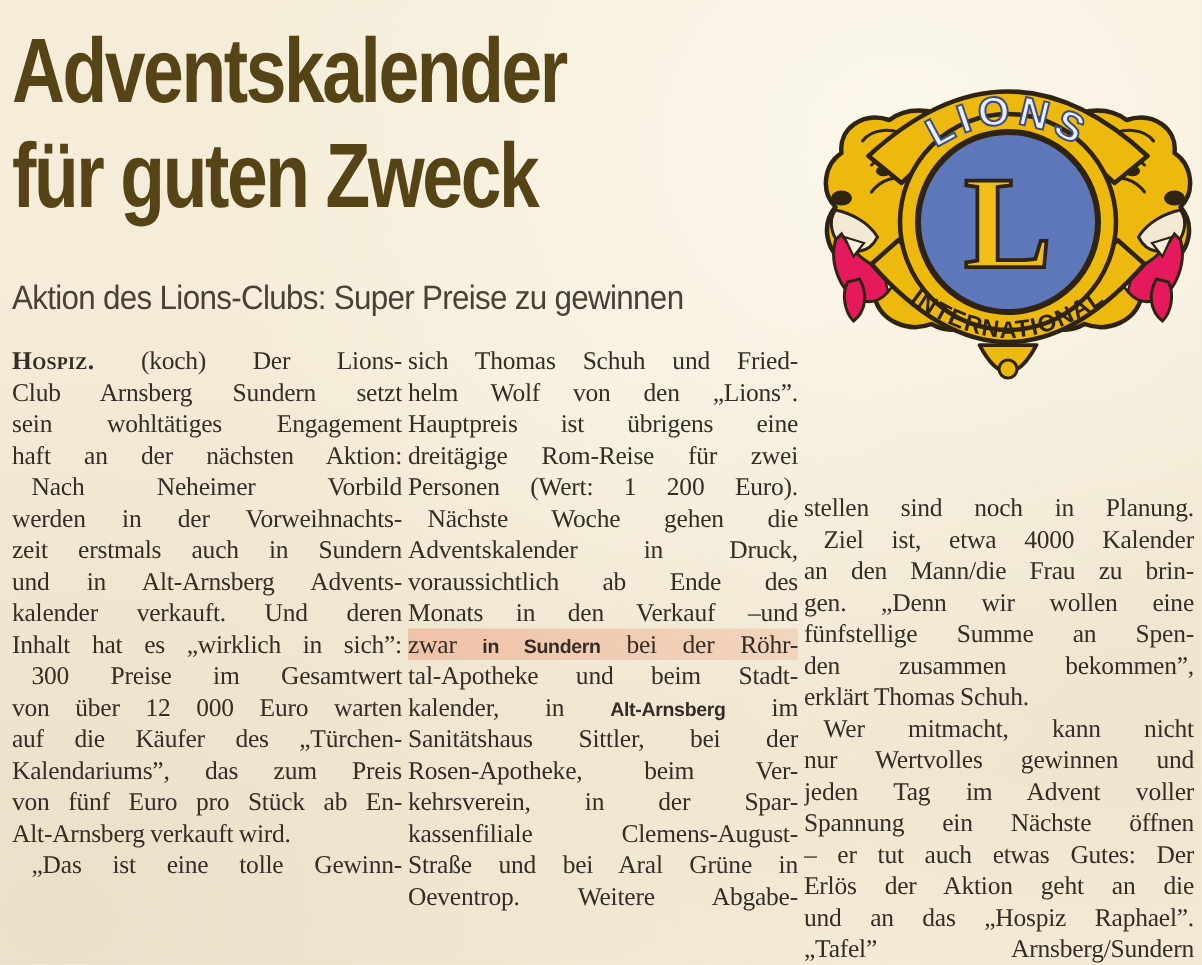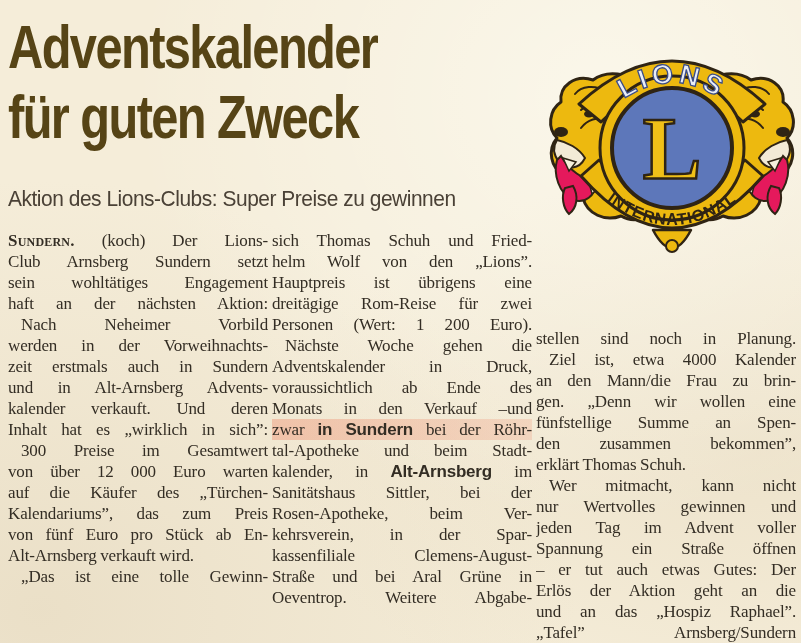--- a/index.html
+++ b/index.html
@@ -32,37 +32,37 @@
   #col2{left:272px;top:230px;}
   #col3{left:536px;top:316px;margin-top:12px;}
   .tline{
     text-align:justify;text-align-last:justify;
     height:21px;overflow:hidden;
   }
   .tline.ind{text-indent:13px;}
   .tline.nj{text-align-last:left;}
   .tline.hl{background:linear-gradient(90deg, rgba(238,148,118,.45), rgba(238,148,118,.25));}
   .sc{font-variant:small-caps;font-weight:bold;letter-spacing:.2px;}
-  .b{font-family:"Liberation Sans",sans-serif;font-weight:bold;font-size:17px;letter-spacing:-.2px;}
+  .b{font-family:"Liberation Sans",sans-serif;font-weight:bold;font-size:13px;letter-spacing:-.2px;}
   .logo{position:absolute;left:547px;top:8px;}
 </style>
 </head>
 <body>
 
 <div class="paper">
 
   <div class="headline">
     <div>Adventskalender</div>
     <div>für guten Zweck</div>
   </div>
 
   <div class="subhead">Aktion des Lions-Clubs: Super Preise zu gewinnen</div>
 
   <div class="col" id="col1">
-      <div class="tline"><span class="sc">Sundern.</span><span> (koch) Der Lions-</span></div>
+      <div class="tline"><span class="sc">Hospiz.</span><span> (koch) Der Lions-</span></div>
       <div class="tline"><span>Club Arnsberg Sundern setzt</span></div>
       <div class="tline"><span>sein wohltätiges Engagement</span></div>
       <div class="tline"><span>haft an der nächsten Aktion:</span></div>
       <div class="tline ind"><span>Nach Neheimer Vorbild</span></div>
       <div class="tline"><span>werden in der Vorweihnachts-</span></div>
       <div class="tline"><span>zeit erstmals auch in Sundern</span></div>
       <div class="tline"><span>und in Alt-Arnsberg Advents-</span></div>
       <div class="tline"><span>kalender verkauft. Und deren</span></div>
       <div class="tline"><span>Inhalt hat es „wirklich in sich”:</span></div>
       <div class="tline ind"><span>300 Preise im Gesamtwert</span></div>
@@ -97,21 +97,21 @@
       <div class="tline"><span>stellen sind noch in Planung.</span></div>
       <div class="tline ind"><span>Ziel ist, etwa 4000 Kalender</span></div>
       <div class="tline"><span>an den Mann/die Frau zu brin-</span></div>
       <div class="tline"><span>gen. „Denn wir wollen eine</span></div>
       <div class="tline"><span>fünfstellige Summe an Spen-</span></div>
       <div class="tline"><span>den zusammen bekommen”,</span></div>
       <div class="tline nj"><span>erklärt Thomas Schuh.</span></div>
       <div class="tline ind"><span>Wer mitmacht, kann nicht</span></div>
       <div class="tline"><span>nur Wertvolles gewinnen und</span></div>
       <div class="tline"><span>jeden Tag im Advent voller</span></div>
-      <div class="tline"><span>Spannung ein Straße öffnen</span></div>
+      <div class="tline"><span>Spannung ein Nächste öffnen</span></div>
       <div class="tline"><span>– er tut auch etwas Gutes: Der</span></div>
       <div class="tline"><span>Erlös der Aktion geht an die</span></div>
       <div class="tline"><span>und an das „Hospiz Raphael”.</span></div>
       <div class="tline"><span>„Tafel” Arnsberg/Sundern</span></div>
     </div>
 
   <svg class="logo" width="250" height="272" viewBox="0 0 250 272">
     <defs>
       <g id="lionhead">
         <path d="M104,28 C88,8 60,2 44,14 C26,8 10,20 12,36 C0,44 -2,62 8,72 C-2,84 2,102 14,108 C10,122 20,134 34,132 C38,148 56,156 72,150 C86,158 100,152 104,142 Z" fill="#edb90f" stroke="#2f2414" stroke-width="3" stroke-linejoin="round"></path>

